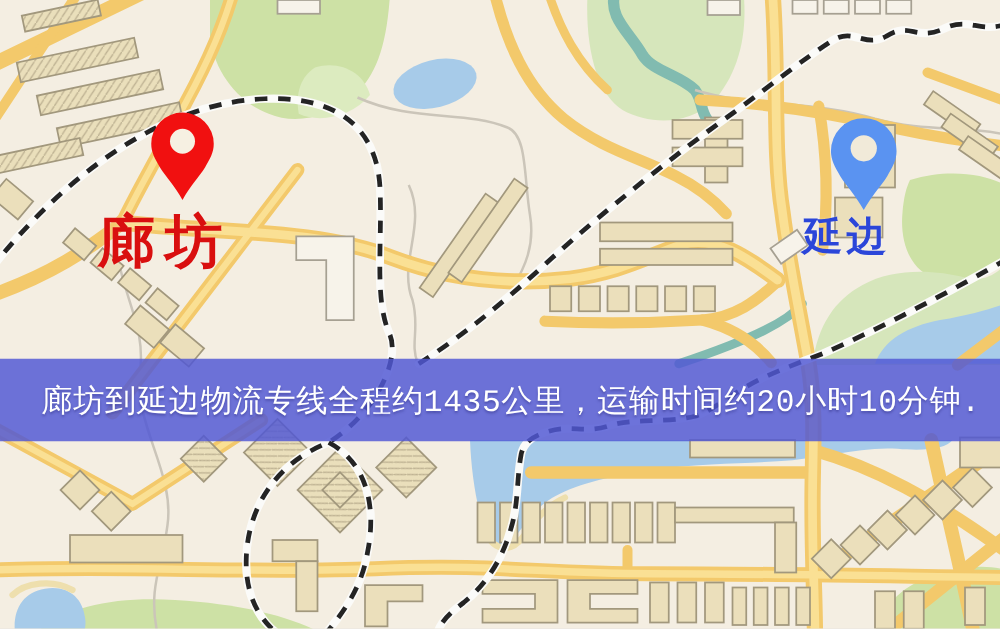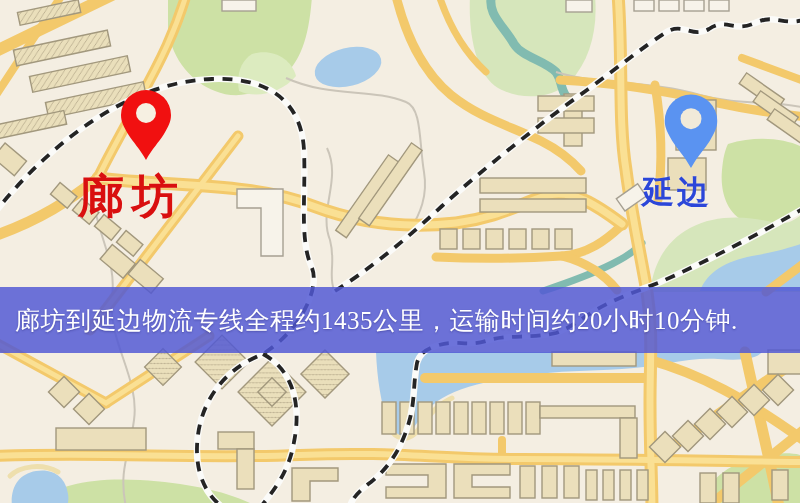--- a/index.html
+++ b/index.html
@@ -1,26 +1,26 @@
 <!DOCTYPE html>
 <html><head>
 <meta charset="utf-8">
 <style>
   html,body{margin:0;padding:0;background:#ddd;}
   .stage{position:relative;width:800px;height:503px;overflow:hidden;
-         font-family:Liberation Serif, serif;background:#f4eee2;text-align:center;}
+         font-family:Liberation Mono, monospace;background:#f4eee2;text-align:center;}
   .map-svg{position:absolute;left:0;top:0;width:800px;height:503px;
            filter:blur(.35px) saturate(1.02);}
   .city-label{position:absolute;font-weight:700;line-height:1;white-space:nowrap;
               text-shadow:0 0 2px rgba(255,255,255,.35);}
   #label-origin{left:78px;top:174px;font-size:46px;letter-spacing:8px;color:#d90f0f;}
   #label-dest{left:642px;top:176px;font-size:32px;letter-spacing:3px;color:#2b46d9;}
   .route-banner{position:absolute;left:0;top:287px;width:800px;height:66px;
                 background:rgba(81,88,212,.84);display:flex;align-items:center;
-                box-sizing:border-box;padding-left:15px;}
+                box-sizing:border-box;padding-left:33px;}
   .route-banner span{color:#ffffff;font-size:25px;letter-spacing:.5px;
                      text-shadow:0 1px 2px rgba(40,40,120,.45);white-space:nowrap;}
   
   .road{fill:none;stroke:#f2c96d;stroke-linecap:round;}
   .road-hi{fill:none;stroke:#f9e095;stroke-linecap:round;}
   .bld{fill:#ebdfbc;stroke:#a2987e;stroke-width:1.4;}
   .bldw{fill:#f7f3ea;stroke:#a6a092;stroke-width:1.4;}
   .bldh{fill:url(#hatch);stroke:#a2987e;stroke-width:1.4;}
   .park1{fill:#cde1a6;}.park2{fill:#dcebc0;}.park3{fill:#d6e6bc;}
   .water{fill:#a8cbe8;}

